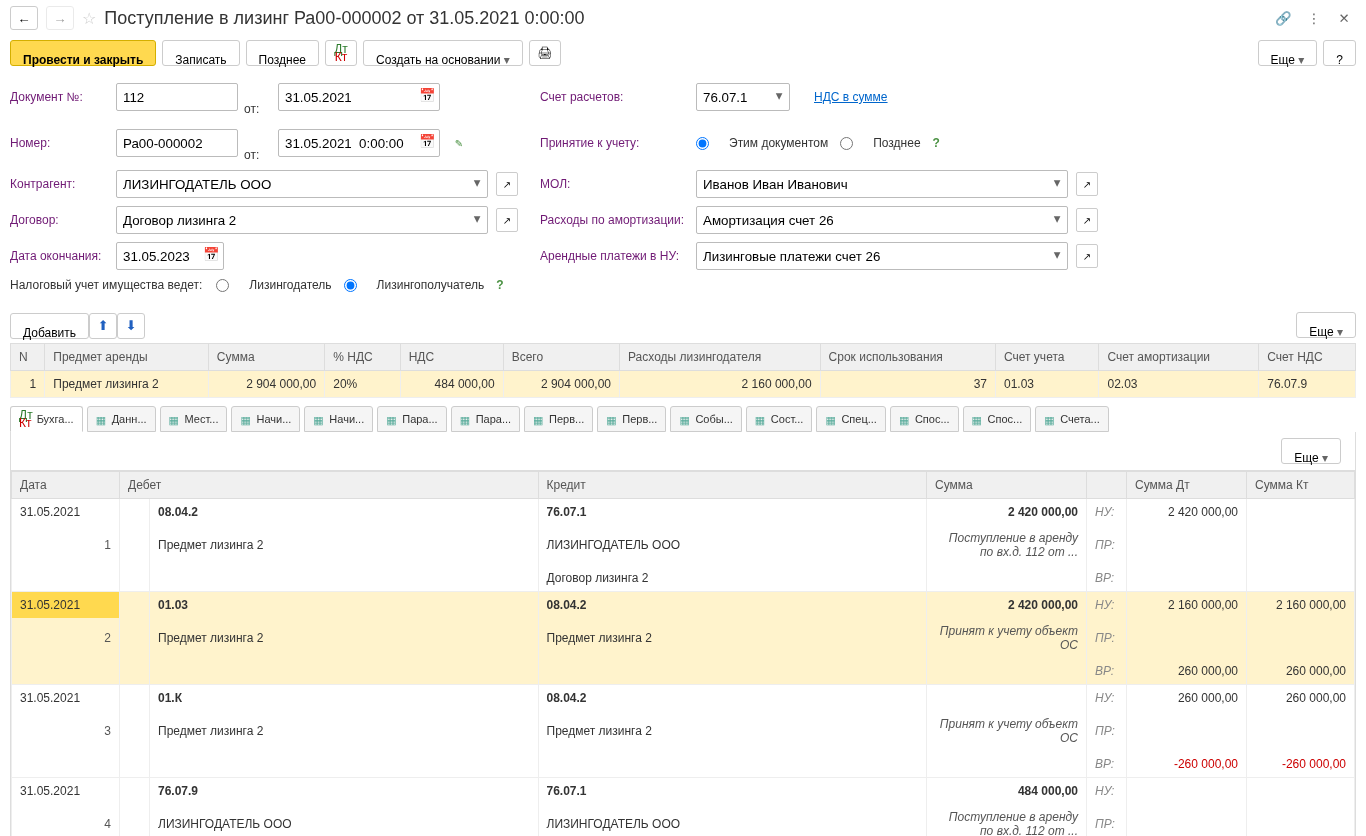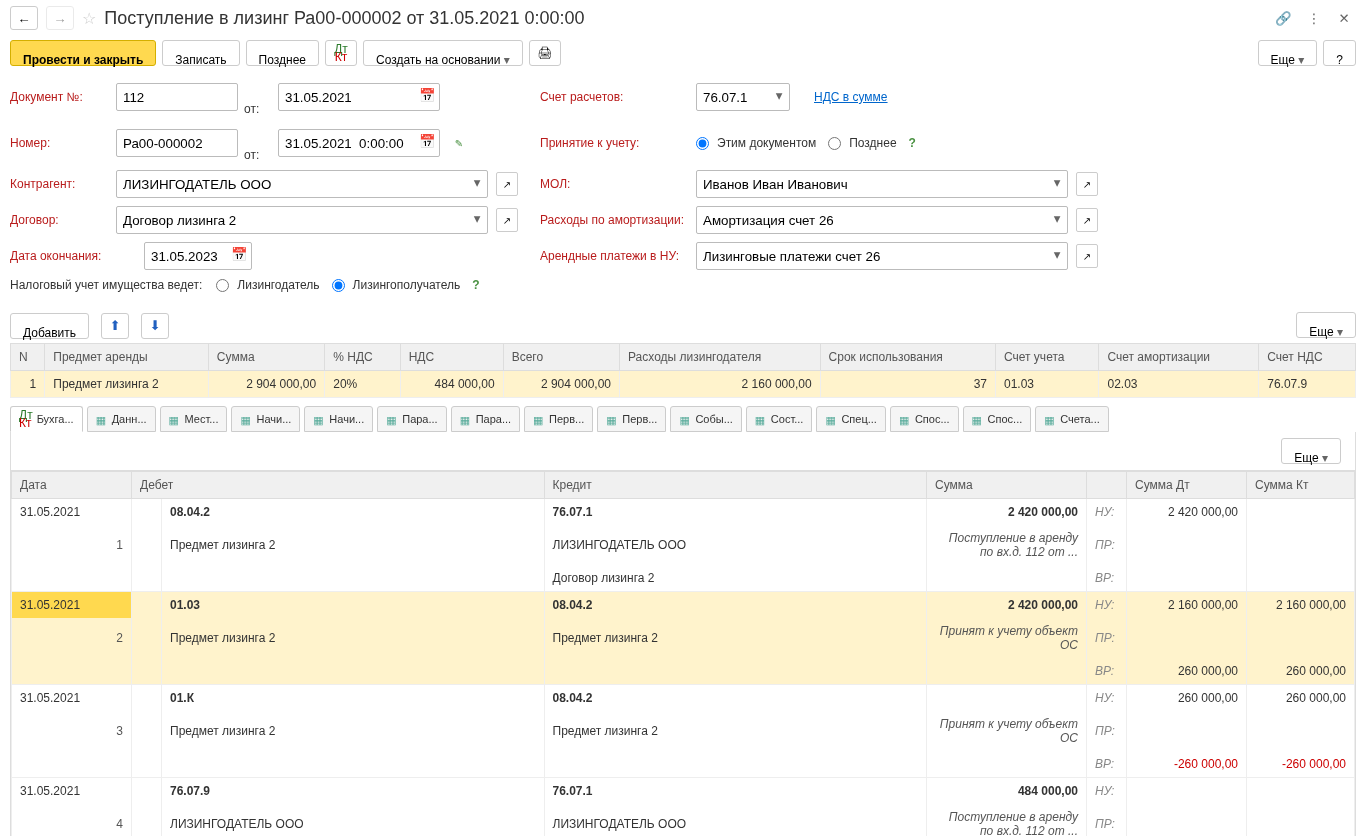--- a/index.html
+++ b/index.html
@@ -14,39 +14,39 @@
 .btn { height: 26px; padding: 12px 12px; border: 1px solid #ccc; background: #fff; border-radius: 3px; cursor: pointer; font-size: 12px; }
 .btn-primary { background: #ffd94f; border-color: #d4af00; font-weight: bold; }
 .btn-icon { width: 32px; padding: 0; display: flex; align-items: center; justify-content: center; }
 .btn-dropdown::after { content: " ▾"; color: #666; }
 .toolbar-right { margin-left: auto; display: flex; gap: 6px; }
 .form { padding: 8px 10px; }
 .form-row { display: flex; align-items: center; margin-bottom: 8px; gap: 10px; }
 .form-col { display: flex; align-items: center; gap: 6px; }
 .form-col.left { width: 520px; }
 .form-col.right { flex: 1; }
-.label { width: 100px; color: #b91c1c; }
+.label { width: 100px; color: #701a75; }
 .label-sm { width: 28px; margin-top: 24px; }
 .input { height: 28px; padding: 0 6px; border: 1px solid #bbb; border-radius: 2px; background: #fff; }
 .input-num { width: 122px; }
 .input-date { width: 162px; }
 .input-wide { width: 372px; }
 .input-med { width: 94px; }
 .date-wrap { position: relative; display: inline-block; }
 .date-wrap .cal-btn { position: absolute; right: 2px; top: 2px; width: 20px; height: 20px; border: none; background: none; cursor: pointer; color: #666; }
 .combo-wrap { position: relative; display: inline-flex; }
 .combo-wrap .input { padding-right: 20px; }
 .combo-wrap .dd-btn { position: absolute; right: 2px; top: 2px; width: 18px; height: 20px; border: none; background: none; cursor: pointer; color: #666; }
 .ext-btn { width: 22px; height: 24px; border: 1px solid #ccc; background: #fff; border-radius: 2px; cursor: pointer; margin-left: 2px; display: flex; align-items: center; justify-content: center; font-size: 10px; }
 .link { color: #0066cc; text-decoration: underline; cursor: pointer; }
 .radio-wrap { display: flex; align-items: center; gap: 12px; }
-.radio-item { display: flex; align-items: center; gap: 8px; }
+.radio-item { display: flex; align-items: center; gap: 20px; }
 .radio { width: 13px; height: 13px; }
 .help-icon { color: #4a9142; font-weight: bold; cursor: pointer; }
-.table-toolbar { display: flex; padding: 4px 10px; gap: 12px; align-items: center; }
+.table-toolbar { display: flex; padding: 4px 10px; gap: 0; align-items: center; }
 .arrow-btn { width: 28px; height: 26px; border: 1px solid #ccc; background: #fff; border-radius: 3px; cursor: pointer; display: flex; align-items: center; justify-content: center; }
 .arrow-up { color: #2060c0; }
 .arrow-down { color: #2060c0; }
 table { border-collapse: collapse; width: calc(100% - 20px); margin: 0 10px; }
 th { background: #f0f0f0; border: 1px solid #ddd; padding: 6px 8px; text-align: left; font-weight: normal; color: #555; }
 td { border: 1px solid #eee; padding: 6px 8px; }
 .row-sel td { background: #fff3cc; }
 .num-cell { text-align: right; }
 .tabs { display: flex; gap: 4px; padding: 0 10px; margin-top: 8px; flex-wrap: wrap; }
 .tab { height: 26px; padding: 0 8px; border: 1px solid #ccc; background: #f5f5f5; border-radius: 3px 3px 0 0; cursor: pointer; display: flex; align-items: center; gap: 4px; font-size: 11px; }
@@ -179,21 +179,21 @@
           <input class="input input-wide" value="Амортизация счет 26" style="">
           <button class="dd-btn">▾</button>
         </span>
       <button class="ext-btn">↗</button>
     </div>
   </div>
 
   <div class="form-row">
     <div class="form-col left">
       <span class="label">Дата окончания:</span>
-      <span class="date-wrap"><input class="input" style="width: 108px; margin-left: 28px;" value="31.05.2023"><button class="cal-btn">📅</button></span>
+      <span class="date-wrap"><input class="input" style="width: 108px;" value="31.05.2023"><button class="cal-btn">📅</button></span>
     </div>
     <div class="form-col right">
       <span class="label" style="width:150px">Арендные платежи в НУ:</span>
       <span class="combo-wrap">
           <input class="input input-wide" value="Лизинговые платежи счет 26" style="">
           <button class="dd-btn">▾</button>
         </span>
       <button class="ext-btn">↗</button>
     </div>
   </div>
@@ -327,21 +327,21 @@
   </div>
 
 <div class="sub-toolbar">
   <button class="btn btn-dropdown">Еще</button>
 </div>
 
 <div class="ledger">
 <table>
   <thead>
         <tr>
-    <th style="width:120px">Дата</th>
+    <th style="width:108px">Дата</th>
     <th colspan="2">Дебет</th>
     <th>Кредит</th>
     <th style="width:160px">Сумма</th>
     <th style="width:40px"></th>
     <th style="width:120px">Сумма Дт</th>
     <th style="width:108px">Сумма Кт</th>
   </tr>
       </thead>
   <tbody id="ledger-body">
         <tr class="ledger-row ">

